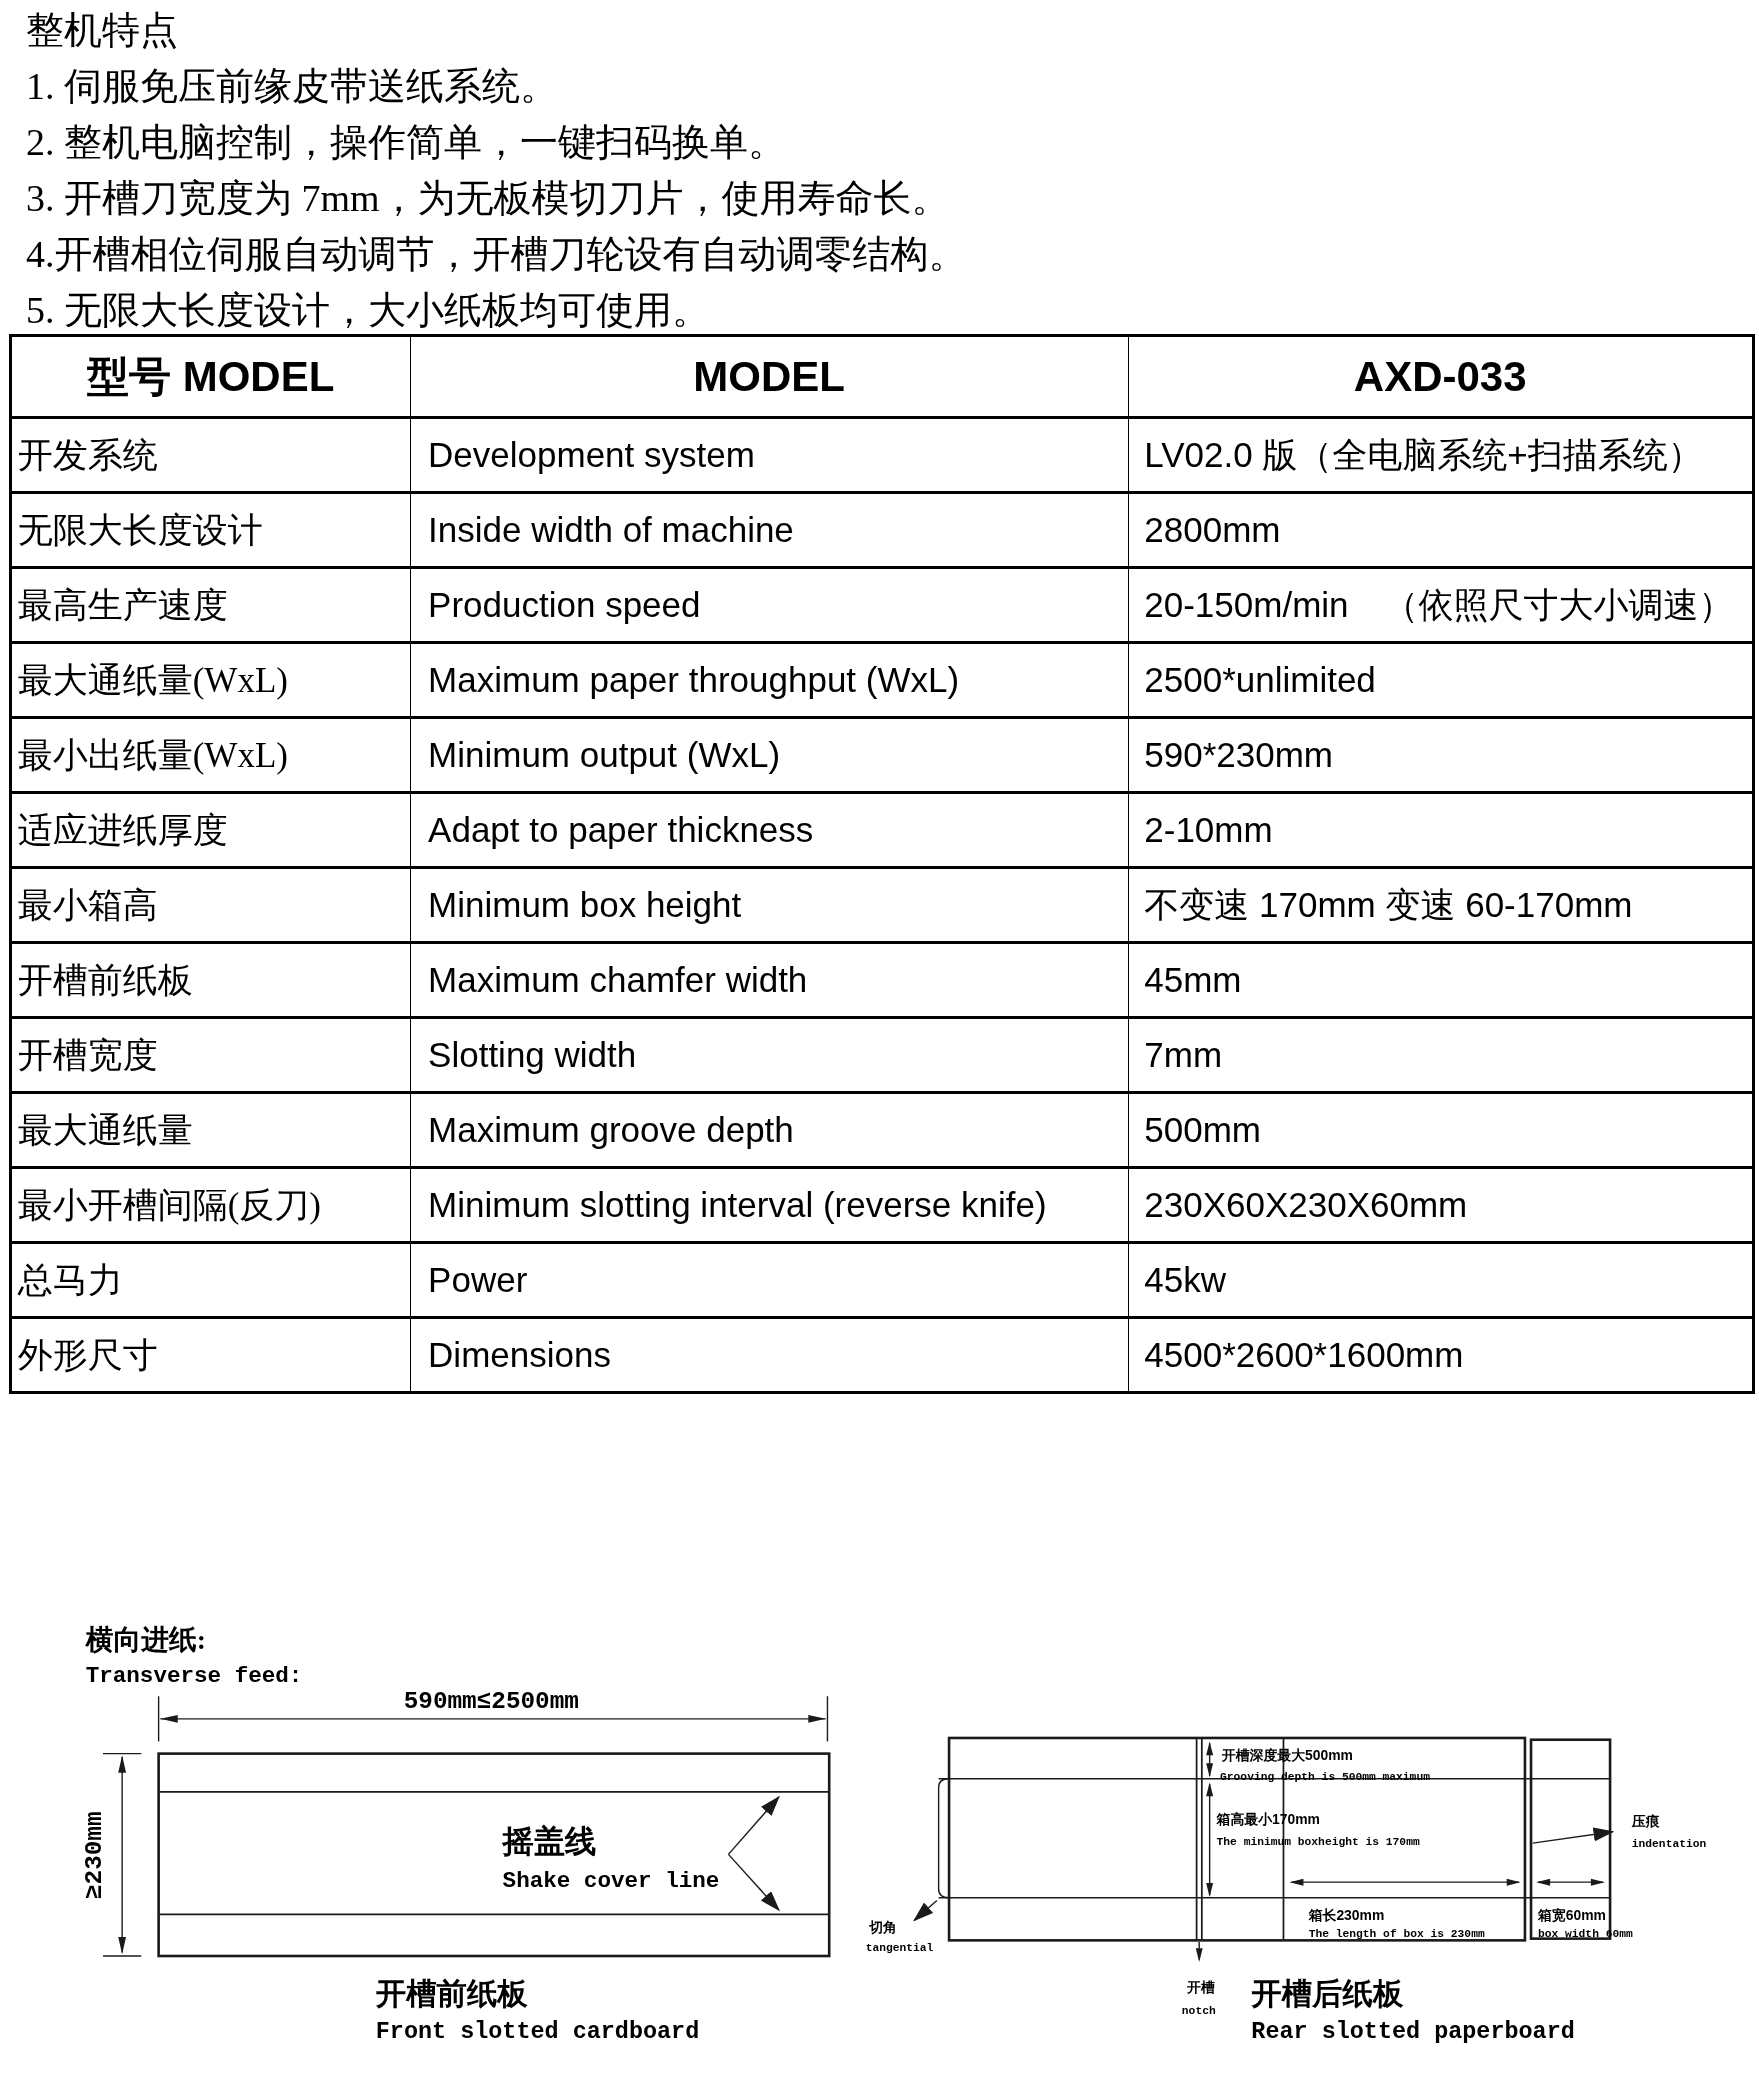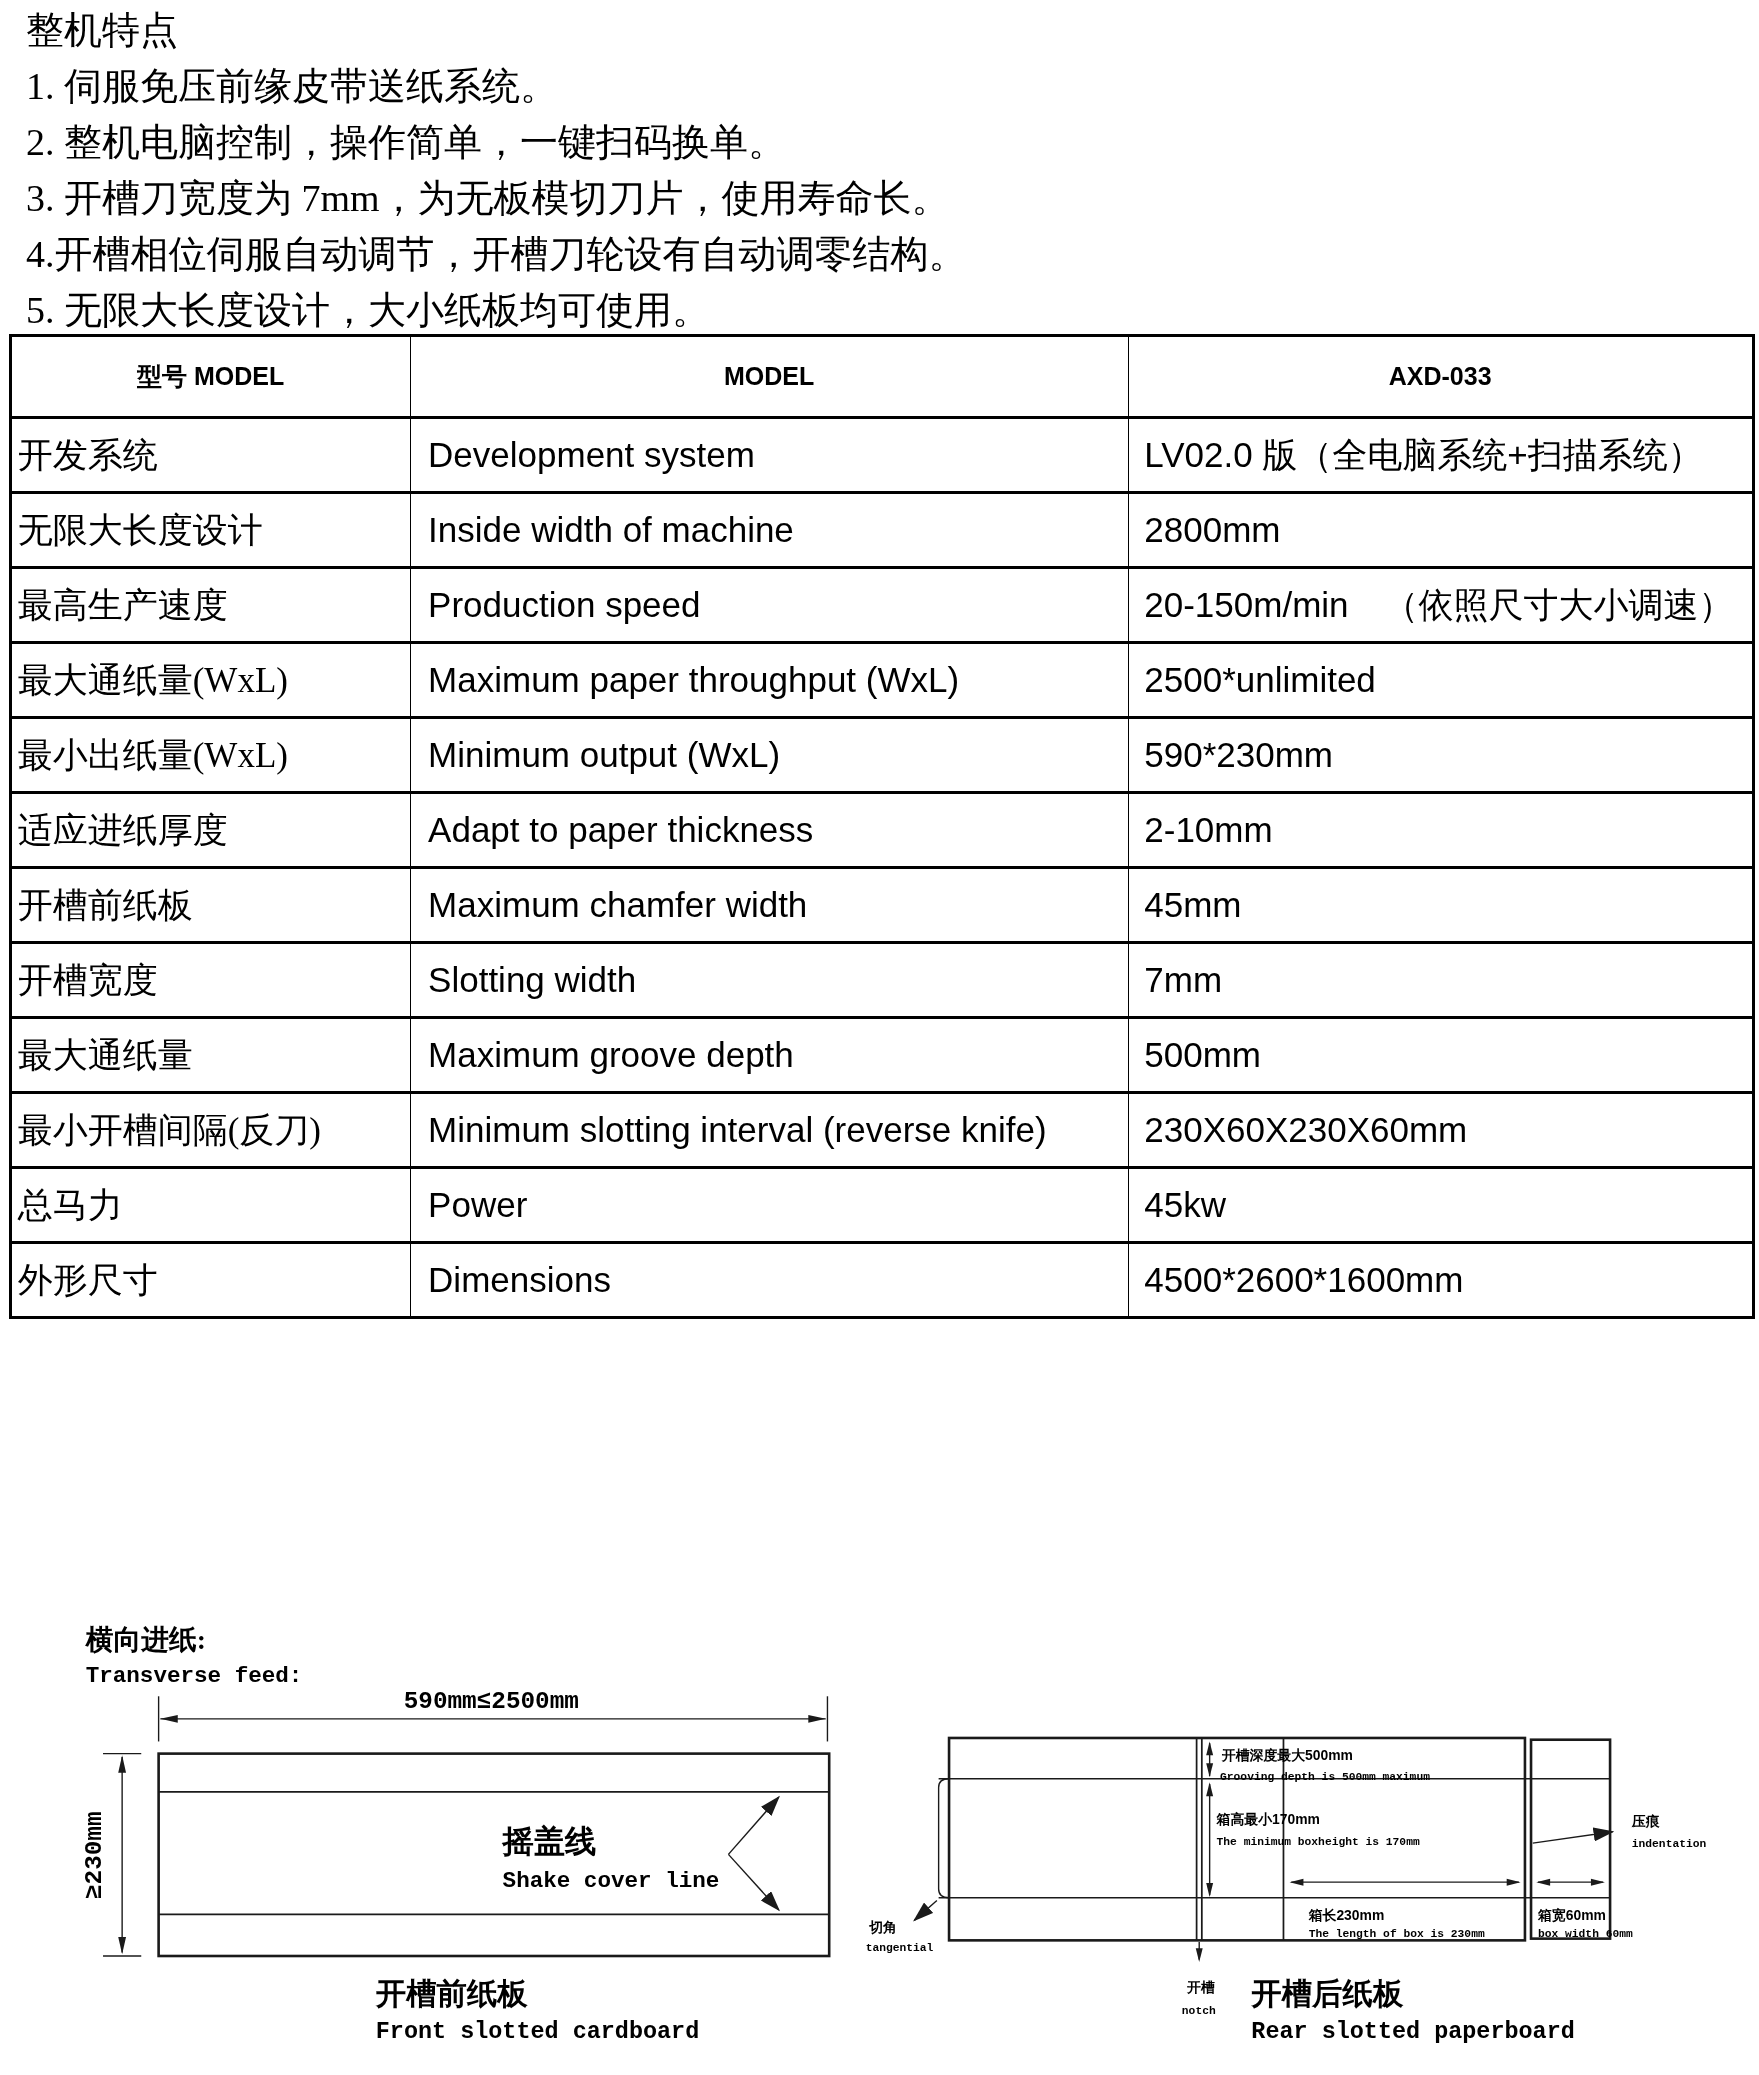--- a/index.html
+++ b/index.html
@@ -10,21 +10,21 @@
     font-family:"Liberation Serif", serif;
   }
   
   .features { position:absolute; left:26px; top:1.7px; font-size:38px; line-height:56px; white-space:nowrap; }
   .features div { height:56px; }
   
   .spec-wrap { position:absolute; left:8.7px; top:334px; }
   table.spec { border-collapse:collapse; table-layout:fixed; width:1742px; }
   table.spec th, table.spec td { border:1.7px solid #000; border-top:3.5px solid #000; border-bottom:3.5px solid #000; vertical-align:middle; overflow:hidden; white-space:nowrap; }
   table.spec { border:3.5px solid #000; }
-  table.spec th { height:77px; font-size:25px; font-weight:bold; text-align:center; font-family:"Liberation Sans", sans-serif; }
+  table.spec th { height:77px; font-size:42px; font-weight:bold; text-align:center; font-family:"Liberation Sans", sans-serif; }
   table.spec td { height:70px; font-size:35px; }
   td.c1 { font-family:"Liberation Serif", serif; padding-left:6px; }
   td.c2 { font-family:"Liberation Sans", sans-serif; padding-left:17.4px; }
   td.c3 { font-family:"Liberation Sans", sans-serif; padding-left:15.6px; }
   
   .diagrams { position:absolute; left:0; top:1599px; width:1760px; height:476px; }
   .ln   { stroke:#1a1a1a; stroke-width:3;   fill:none; }
   .ln2  { stroke:#1a1a1a; stroke-width:2;   fill:none; }
   .lnd  { stroke:#1a1a1a; stroke-width:1.6; fill:none; }
   .ar   { fill:#1a1a1a; stroke:none; }
@@ -87,20 +87,25 @@
           <td class="c1">最小出纸量(WxL)</td>
           <td class="c2">Minimum output (WxL)</td>
           <td class="c3">590*230mm</td>
         </tr>
   <tr>
           <td class="c1">适应进纸厚度</td>
           <td class="c2">Adapt to paper thickness</td>
           <td class="c3">2-10mm</td>
         </tr>
   <tr>
+          <td class="c1">最小箱高</td>
+          <td class="c2">Minimum box height</td>
+          <td class="c3">不变速 170mm 变速 60-170mm</td>
+        </tr>
+  <tr>
           <td class="c1">开槽前纸板</td>
           <td class="c2">Maximum chamfer width</td>
           <td class="c3">45mm</td>
         </tr>
   <tr>
           <td class="c1">开槽宽度</td>
           <td class="c2">Slotting width</td>
           <td class="c3">7mm</td>
         </tr>
   <tr>

